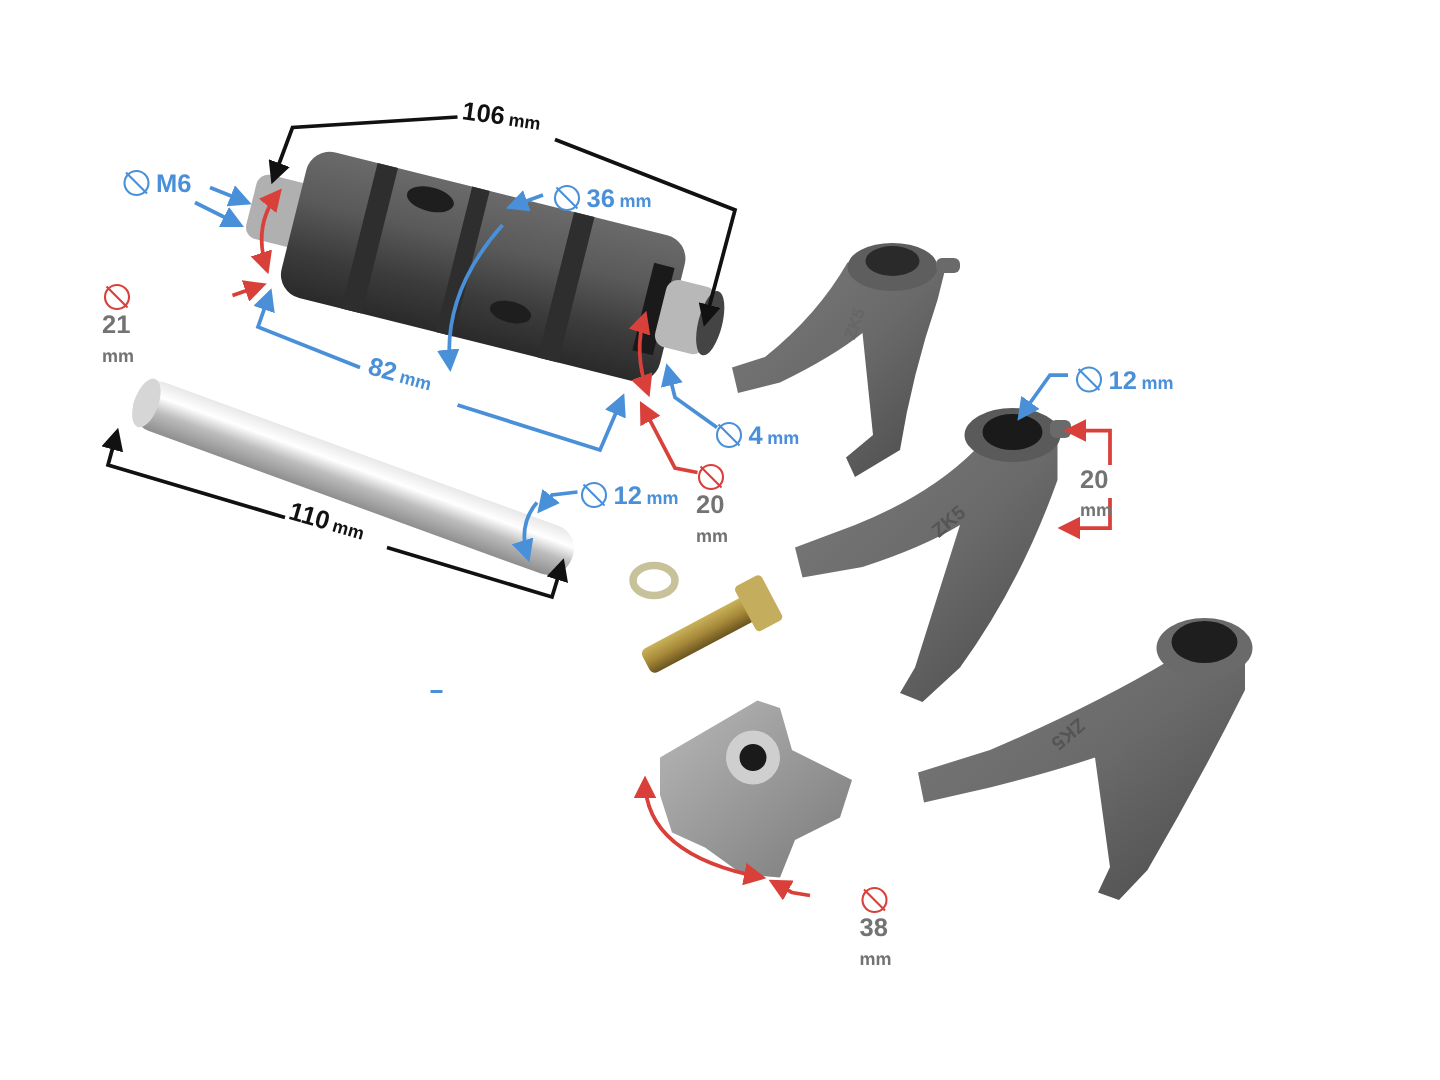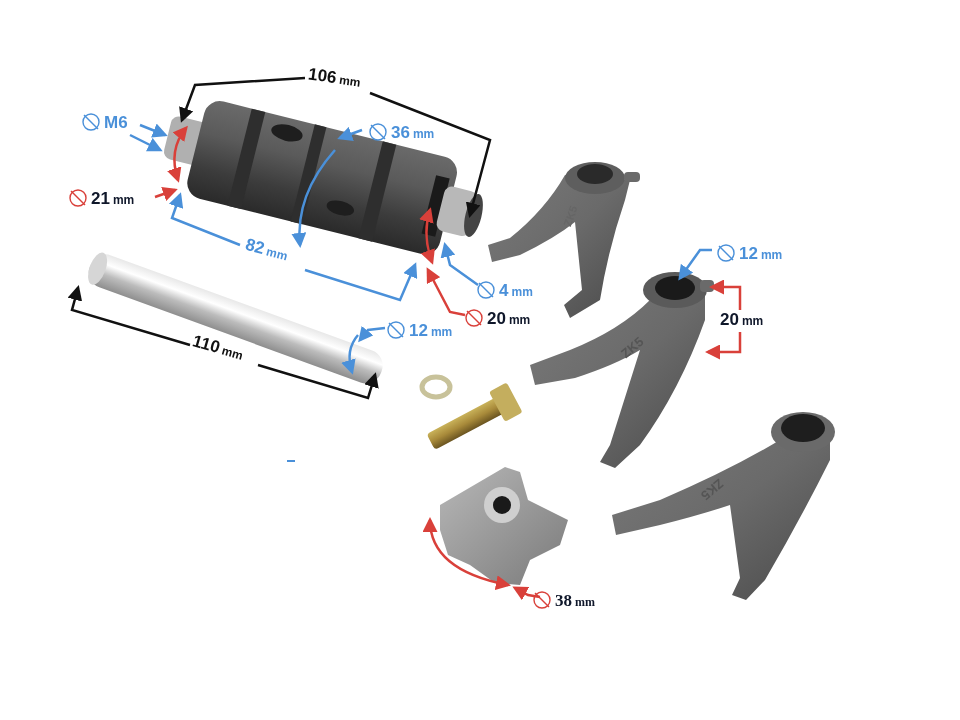--- a/index.html
+++ b/index.html
@@ -2,21 +2,21 @@
 <html><head>
 <meta charset="utf-8">
 <style>
   html,body{margin:0;padding:0;background:#ffffff;}
   #stage{position:relative;width:960px;height:720px;background:#ffffff;overflow:hidden;font-family:"Liberation Sans",sans-serif;}
   svg{position:absolute;left:0;top:0;}
   .lbl{position:absolute;font-weight:bold;white-space:nowrap;display:flex;align-items:baseline;gap:3px;}
   .lbl .v{font-size:17px;}
   .lbl .u{font-size:12px;}
   .blue{color:#4a90d9;}
-  .red{color:#0f172a;}
+  .red{color:#737373;flex-direction:column;}
   .black{color:#111111;}
   .dia{display:inline-block;width:20px;height:20px;position:relative;top:4px;}
 </style>
 </head>
 <body>
 
 <div id="stage">
 
   <svg width="960" height="720" viewBox="0 0 960 720">
     <defs>
@@ -221,21 +221,21 @@
       </svg>
     <span class="v">12</span>
     <span class="u">mm</span>
   </div>
 
   <div class="lbl red" style="left:720px;top:310px;">
     <span class="v">20</span>
     <span class="u">mm</span>
   </div>
 
-  <div class="lbl red" style="left:532px;top:586px;font-family:Liberation Serif, serif;">
+  <div class="lbl red" style="left:573px;top:586px;">
     <svg class="dia" viewBox="0 0 20 20" style="position:relative;">
         <circle cx="10" cy="10" r="8" fill="none" stroke="#d9403a" stroke-width="1.4"></circle>
         <line x1="3" y1="3" x2="17" y2="17" stroke="#d9403a" stroke-width="1.4"></line>
       </svg>
     <span class="v">38</span>
     <span class="u">mm</span>
   </div>
 
   <div style="position:absolute;left:620px;top:340px;transform:rotate(-40deg);font-size:13px;font-weight:bold;color:#555;">ZK5</div>
   <div style="position:absolute;left:700px;top:482px;transform:rotate(140deg);font-size:13px;font-weight:bold;color:#555;">ZK5</div>

